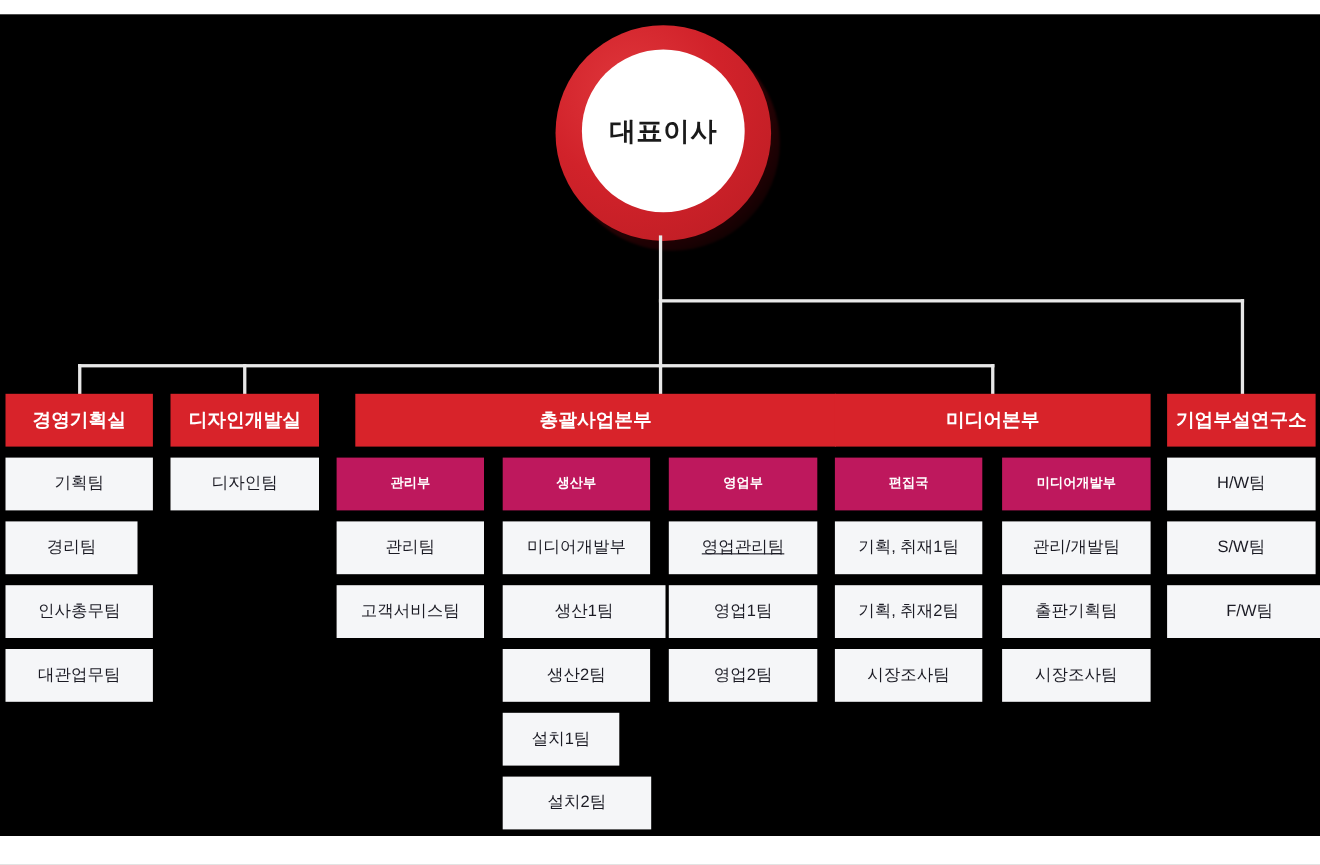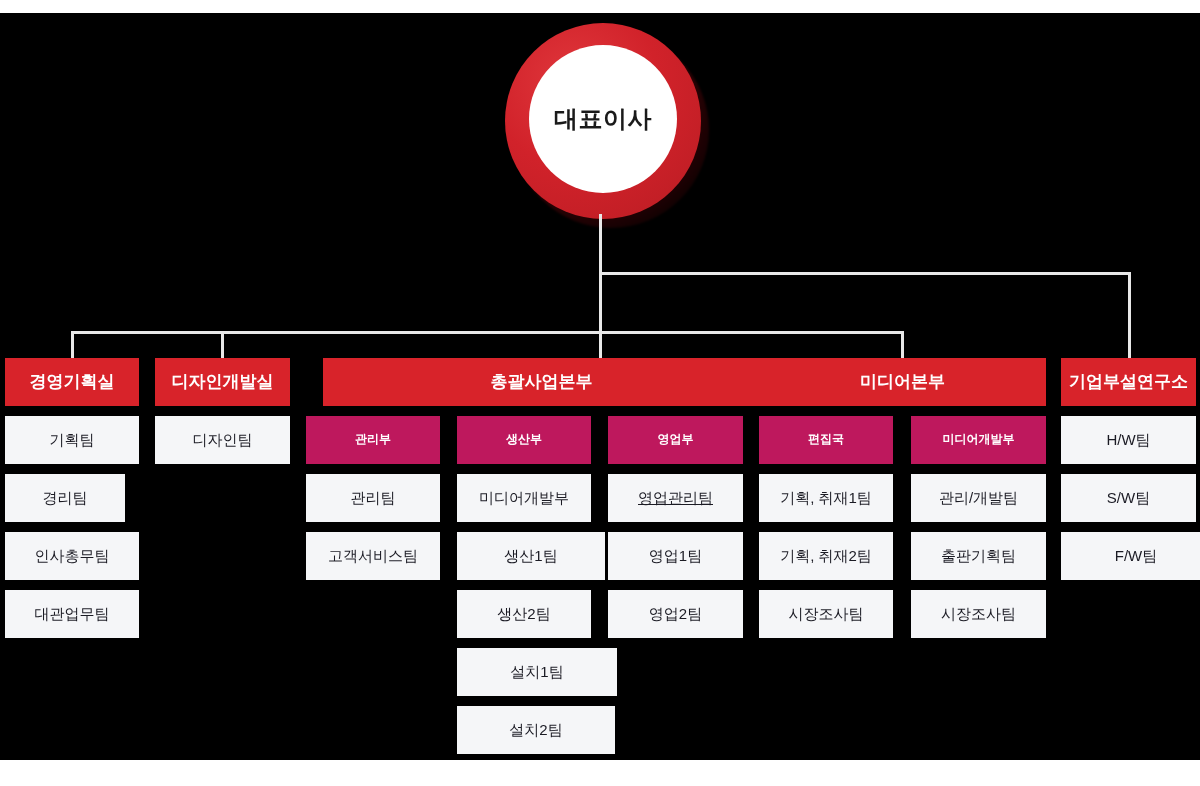--- a/index.html
+++ b/index.html
@@ -194,24 +194,24 @@
   </div>
   <div class="node-box box-team" style="left:457px; top:474px; width:134px;">
     <span>미디어개발부</span>
   </div>
   <div class="node-box box-team" style="left:457px; top:532px; width:148px;">
     <span>생산1팀</span>
   </div>
   <div class="node-box box-team" style="left:457px; top:590px; width:134px;">
     <span>생산2팀</span>
   </div>
-  <div class="node-box box-team" style="left:457px; top:648px; width:160px;">
+  <div class="node-box box-team" style="left:457px; top:648px; width:106px;">
     <span>설치1팀</span>
   </div>
-  <div class="node-box box-team" style="left:457px; top:706px; width:158px;">
+  <div class="node-box box-team" style="left:457px; top:706px; width:135px;">
     <span>설치2팀</span>
   </div>
 
   <div class="node-box box-dept" style="left:608px; top:416px; width:135px;">
     <span>영업부</span>
   </div>
   <div class="node-box box-team" style="left:608px; top:474px; width:135px;text-decoration:underline;">
     <span>영업관리팀</span>
   </div>
   <div class="node-box box-team" style="left:608px; top:532px; width:135px;">

